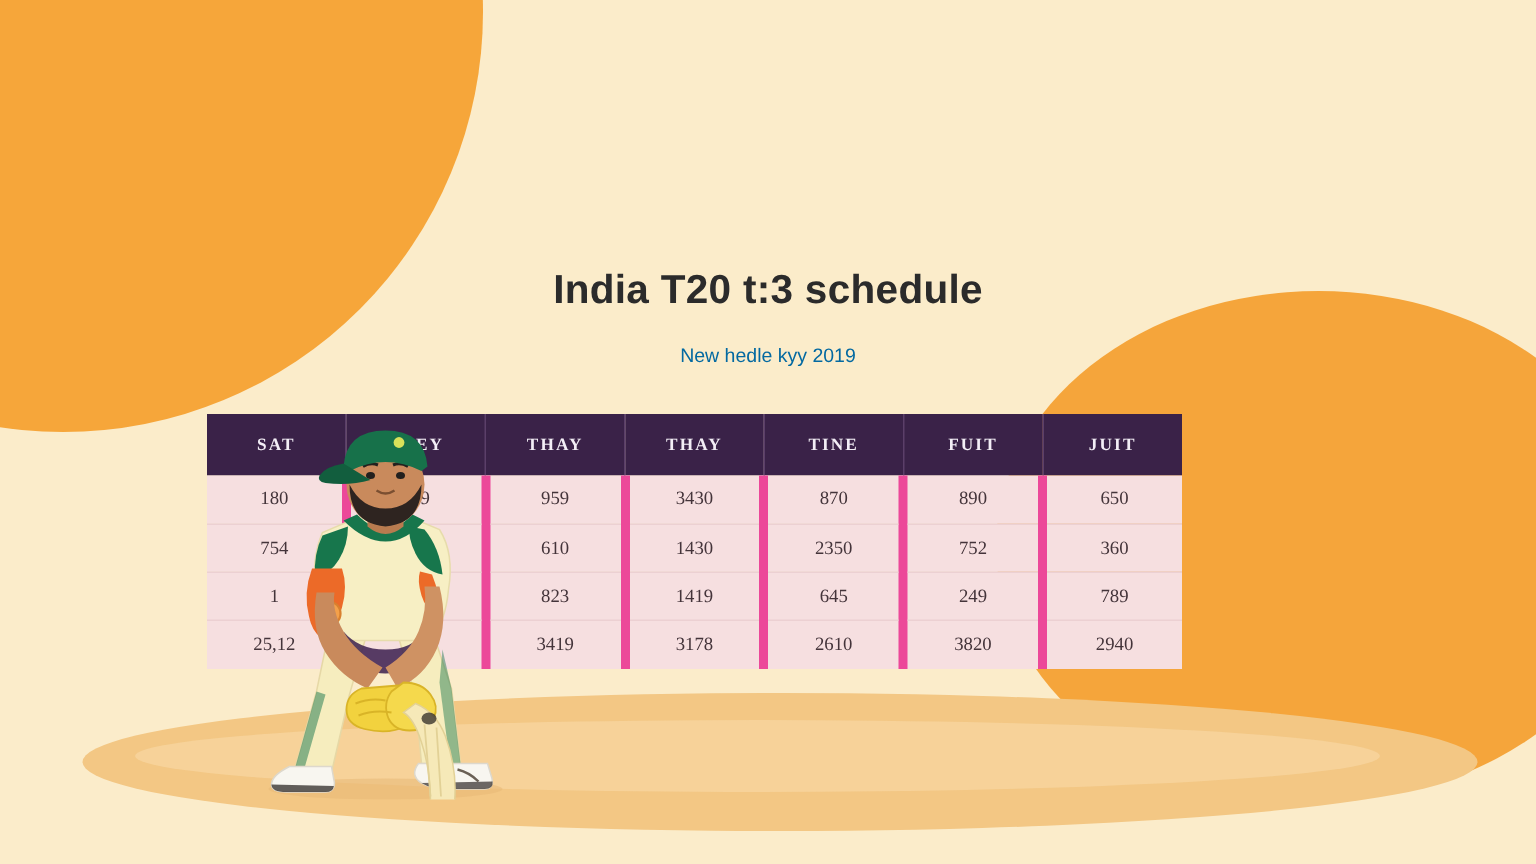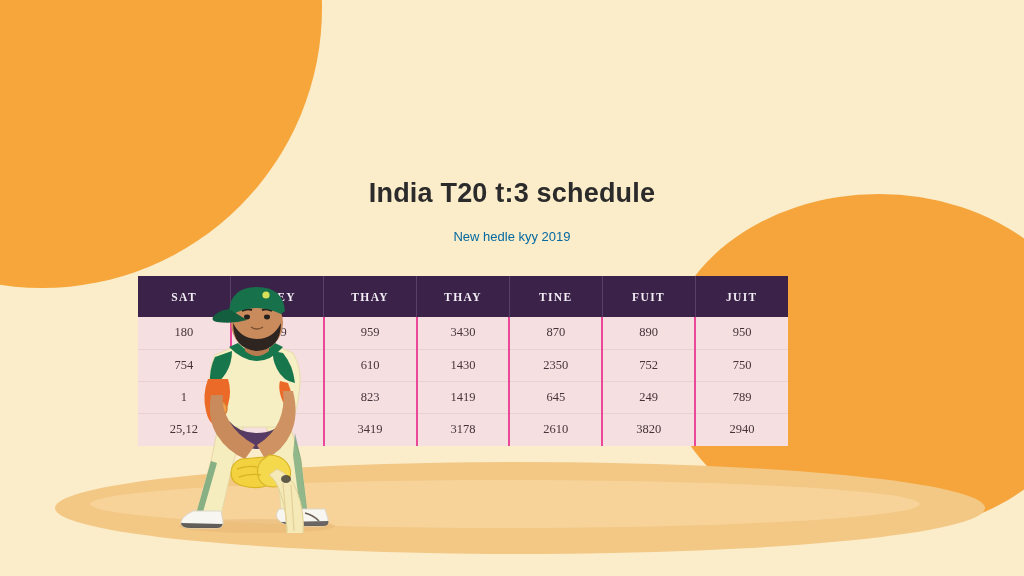--- a/index.html
+++ b/index.html
@@ -90,21 +90,21 @@
     vertical-align:middle;
   }
   table.sched thead th:last-child { border-right:none; }
   table.sched tbody td {
     background:#f6dfe0;
     color:#44343a;
     font-size:12.5px;
     height:32.2px;
     text-align:center;
     border-bottom:1px solid #ecd0d2;
-    border-right:2px solid #ec4899;
+    border-right:6px solid #ec4899;
     vertical-align:middle;
   }
   table.sched tbody td:last-child { border-right:none; }
   table.sched tbody tr:last-child td { border-bottom:none; }
 
   
   .player {
     position:absolute;
     left:145px; top:283px;
     width:215px; height:250px;
@@ -140,30 +140,30 @@
         </tr>
       </thead>
       <tbody>
         <tr>
           <td>180</td>
           <td>139</td>
           <td>959</td>
           <td>3430</td>
           <td>870</td>
           <td>890</td>
-          <td>950</td>
+          <td>650</td>
         </tr>
         <tr>
           <td>754</td>
           <td>169</td>
           <td>610</td>
           <td>1430</td>
           <td>2350</td>
           <td>752</td>
-          <td>750</td>
+          <td>360</td>
         </tr>
         <tr>
           <td>1</td>
           <td>9</td>
           <td>823</td>
           <td>1419</td>
           <td>645</td>
           <td>249</td>
           <td>789</td>
         </tr>

